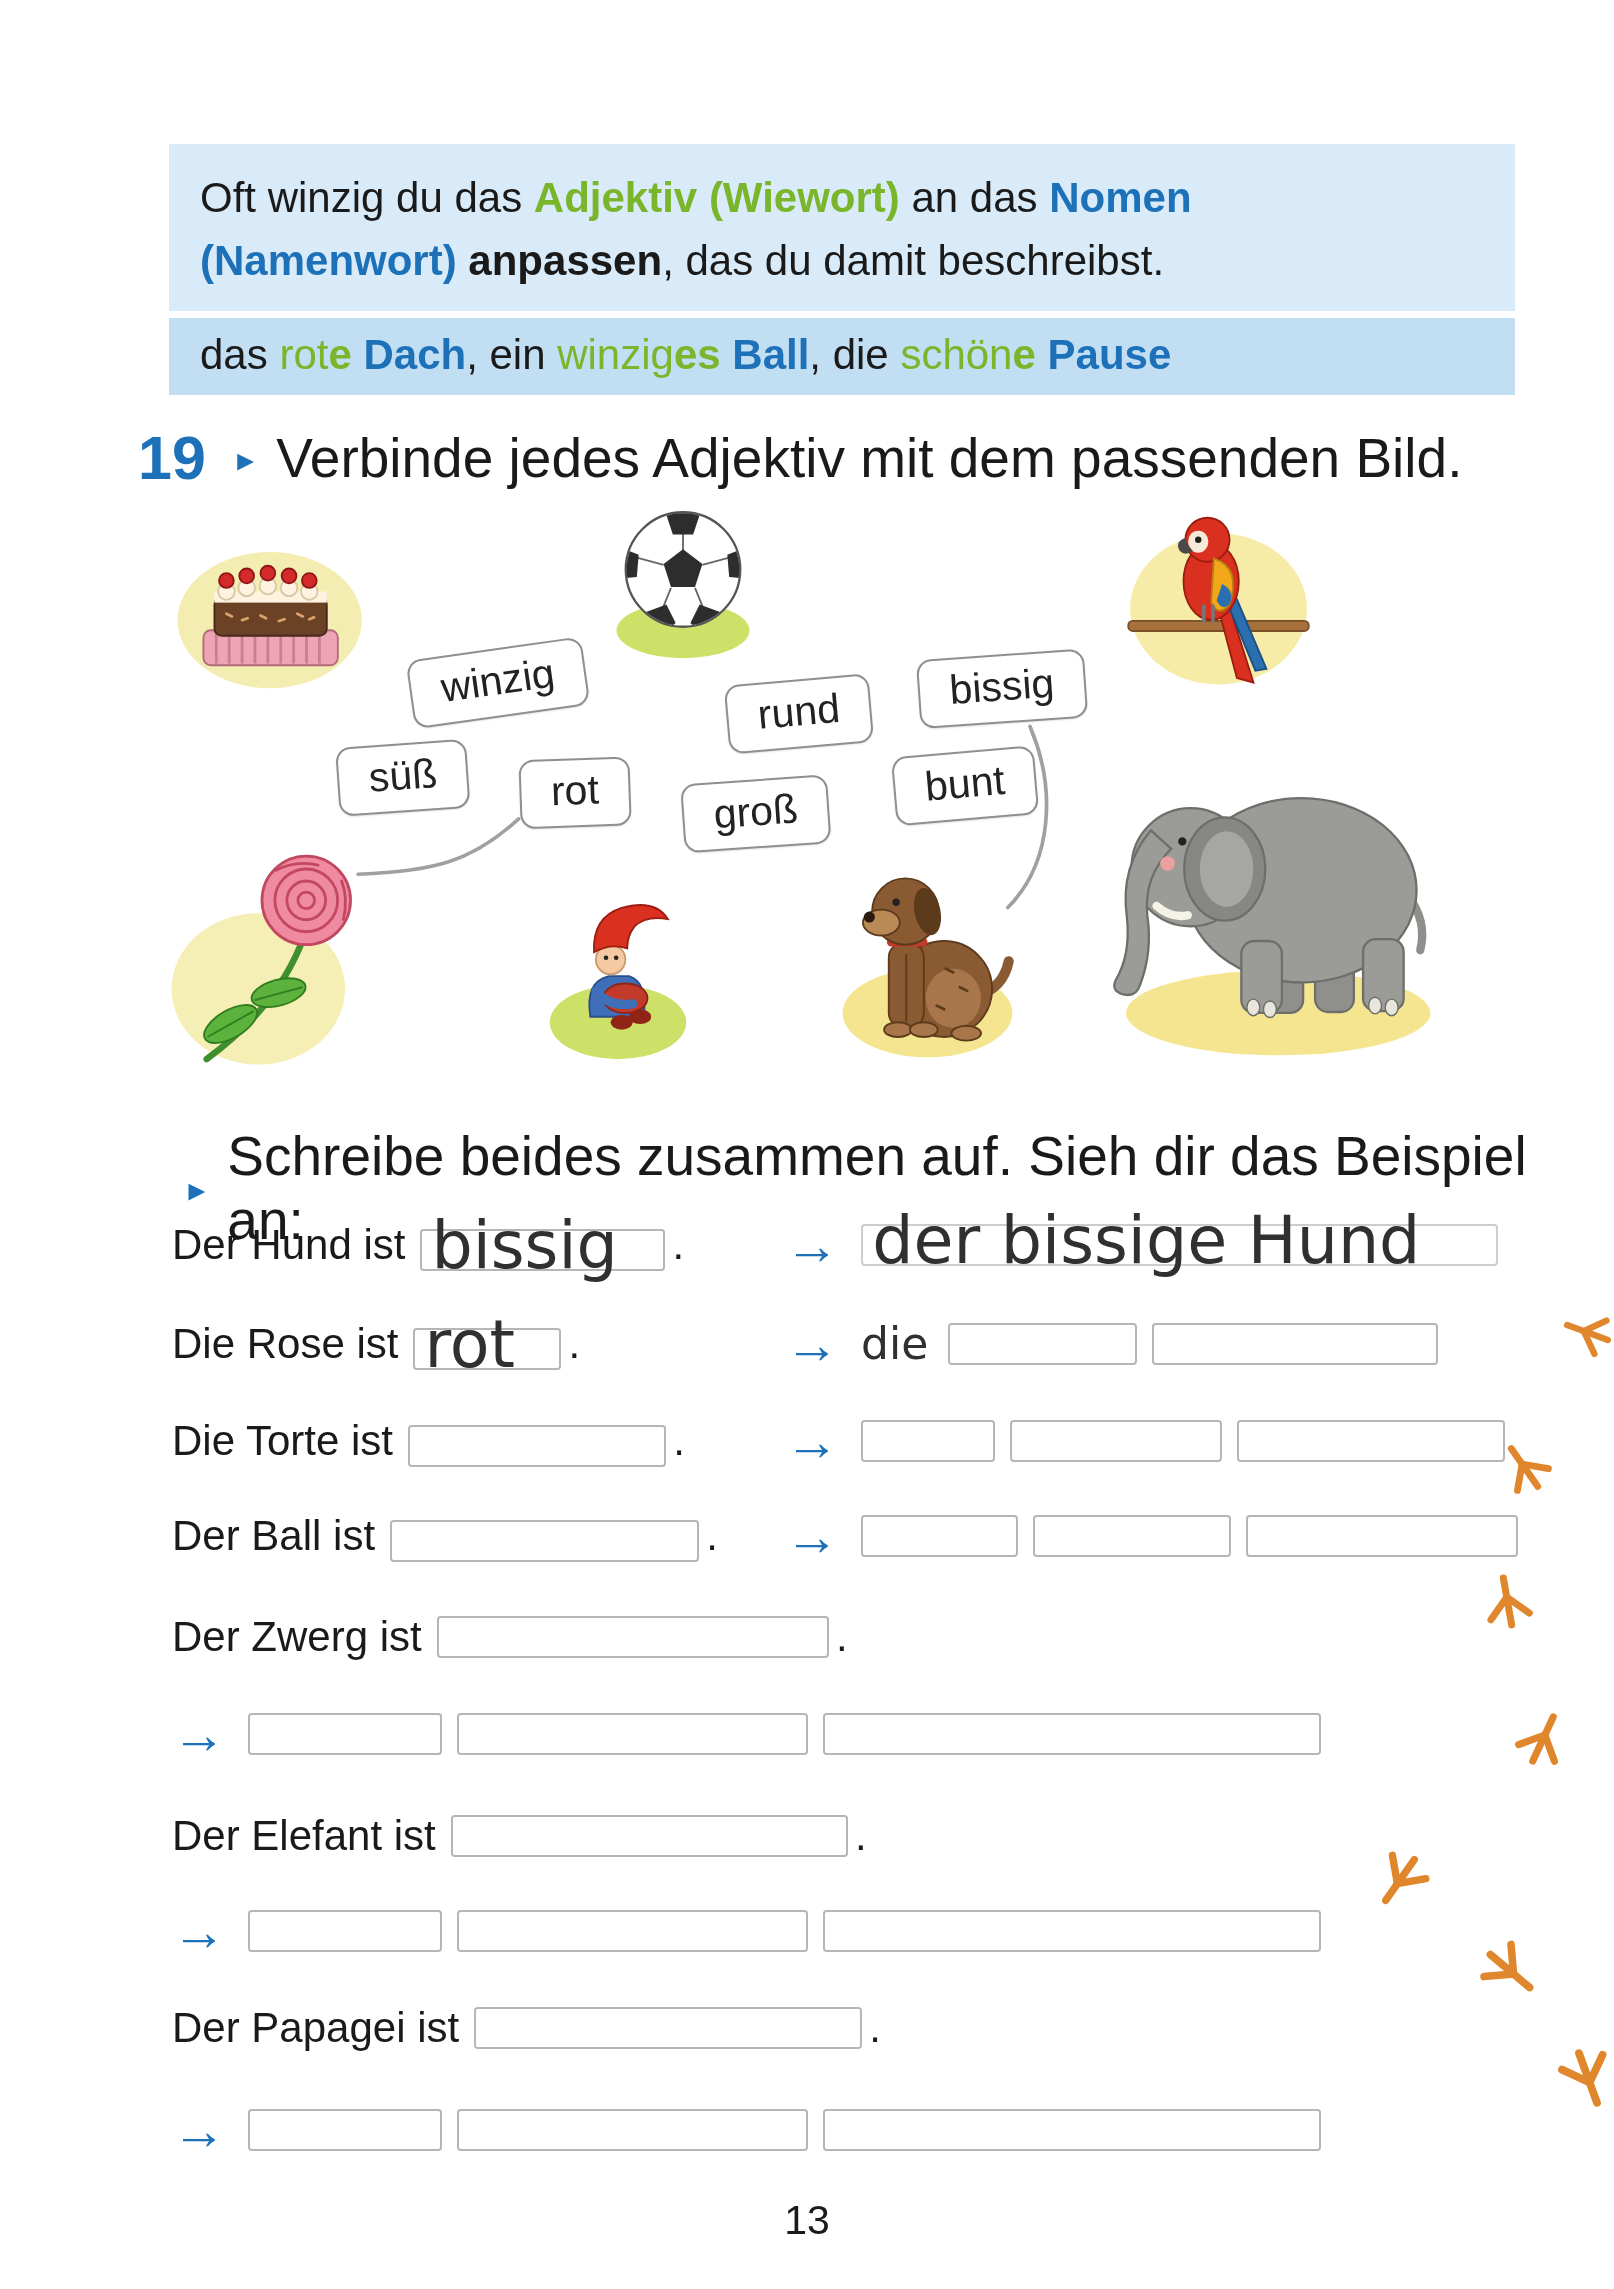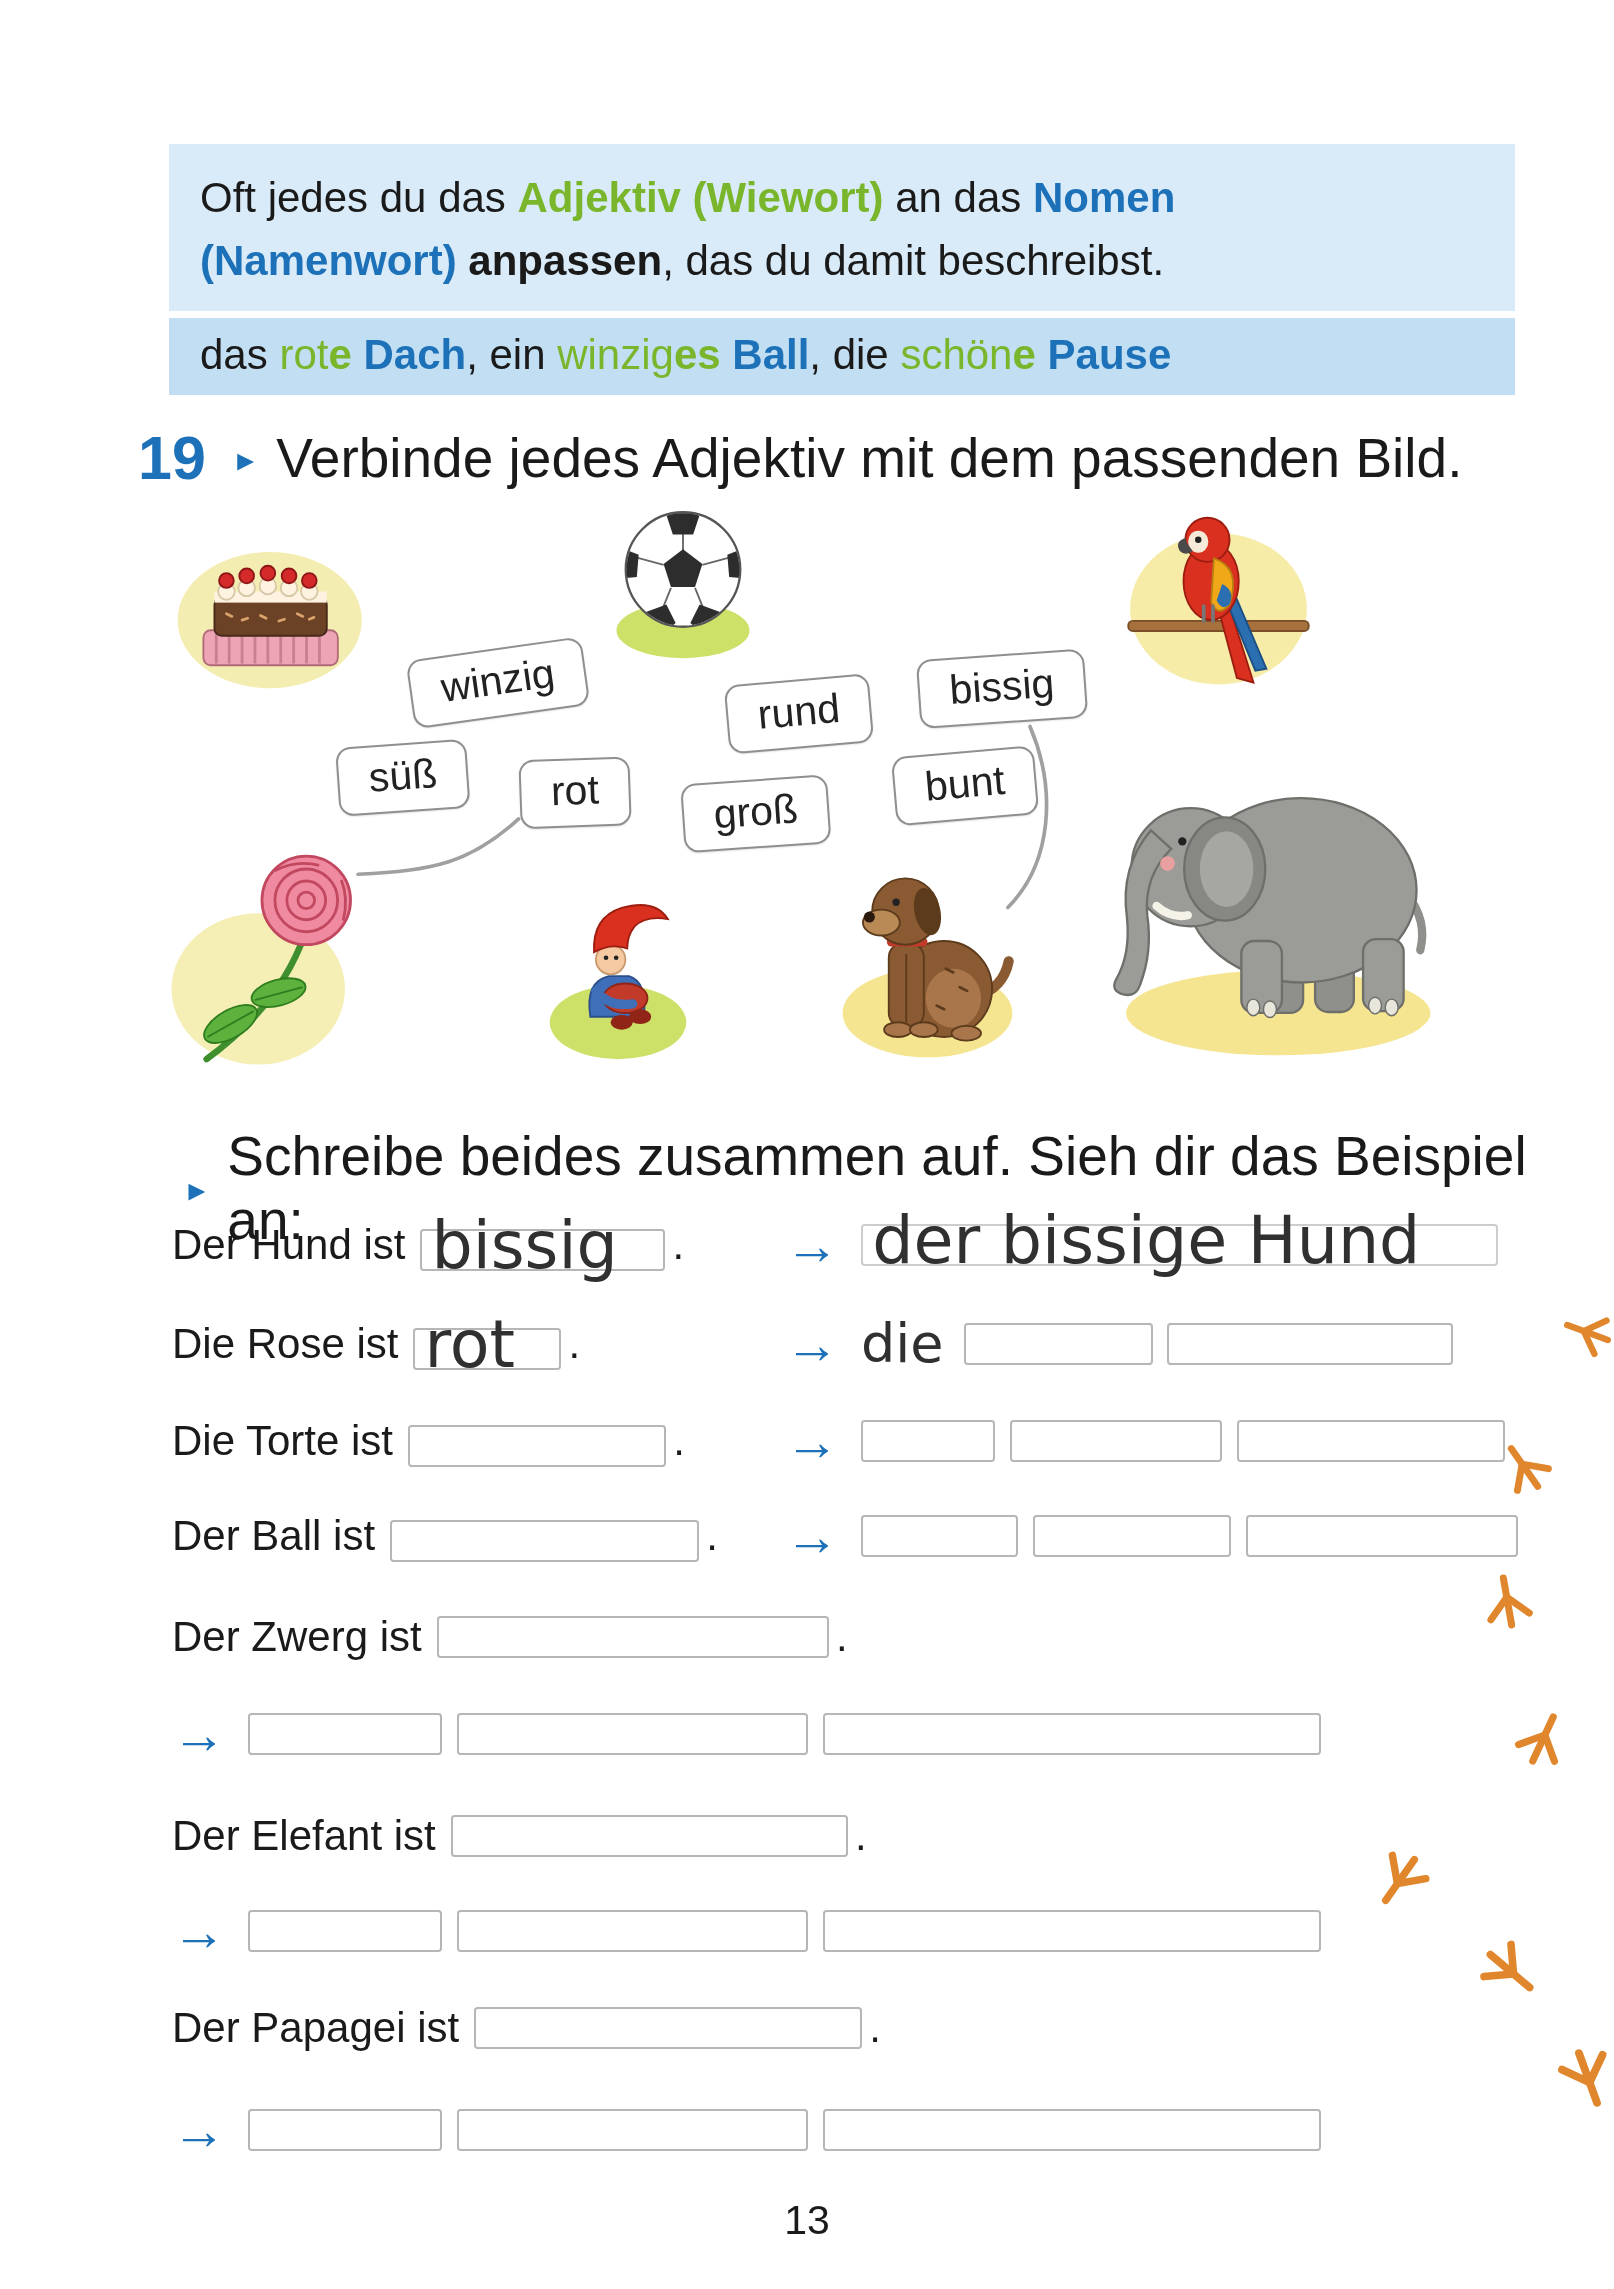--- a/index.html
+++ b/index.html
@@ -33,35 +33,35 @@
     white-space:nowrap; box-shadow:0 0.9px 1.8px rgba(0,0,0,.12);
   }
   
   .wrow { position:absolute; left:172px; display:flex; align-items:center; height:74px; }
   .left-part { width:591px; display:flex; align-items:flex-end; }
   .wlabel { font-size:42px; line-height:52px; margin-right:14.8px; white-space:nowrap; }
   .slot { position:relative; height:42px; background:#fff; border:2.3px solid #b6b6b6; border-radius:3.7px; display:inline-block; flex:none; }
   .slot + .slot { margin-left:14.8px; }
   .slot-ghost { border-color:#cdcdcd; }
   .hand { position:absolute; left:9.2px; bottom:-9.2px; font-size:65px; line-height:1; color:#303030; white-space:nowrap; font-family:"DejaVu Sans", sans-serif; }
-  .hand-free { font-size:54px; line-height:0.95; color:#303030; margin-right:20px; white-space:nowrap; font-family:"DejaVu Sans", sans-serif; }
+  .hand-free { font-size:44px; line-height:0.95; color:#303030; margin-right:20px; white-space:nowrap; font-family:"DejaVu Sans", sans-serif; }
   .period { font-size:42px; line-height:52px; margin-left:7.4px; }
   .warrow { color:#1d71b8; font-size:54px; line-height:44px; margin:0 22px; flex:none; }
   .warrow.first { margin-left:0; }
   
   .footprint { position:absolute; }
   .pagenum { position:absolute; left:0; width:1614px; top:2197px; text-align:center; font-size:41px; color:#1a1a1a; }
 </style>
 </head>
 <body>
 
 <div class="page">
 
   <div class="info-box">
-    <p class="info-main"><span>Oft jedes du das </span><span class="gb">Adjektiv (Wiewort)</span><span> an das </span><span class="bb">Nomen</span><br><span class="bb">(Namenwort) </span><span class="bk">anpassen</span><span>, das du damit beschreibst.</span></p>
+    <p class="info-main"><span>Oft winzig du das </span><span class="gb">Adjektiv (Wiewort)</span><span> an das </span><span class="bb">Nomen</span><br><span class="bb">(Namenwort) </span><span class="bk">anpassen</span><span>, das du damit beschreibst.</span></p>
     <p class="info-example"><span>das </span><span class="g">rot</span><span class="gb">e </span><span class="bb">Dach</span><span>, ein </span><span class="g">winzig</span><span class="gb">es </span><span class="bb">Ball</span><span>, die </span><span class="g">schön</span><span class="gb">e </span><span class="bb">Pause</span></p>
   </div>
 
   <div class="ex-header">
     <span class="ex-number">19</span>
     <span class="bullet">►</span>
     <span class="ex-title">Verbinde jedes Adjektiv mit dem passenden Bild.</span>
   </div>
 
   <div class="picture-area">

